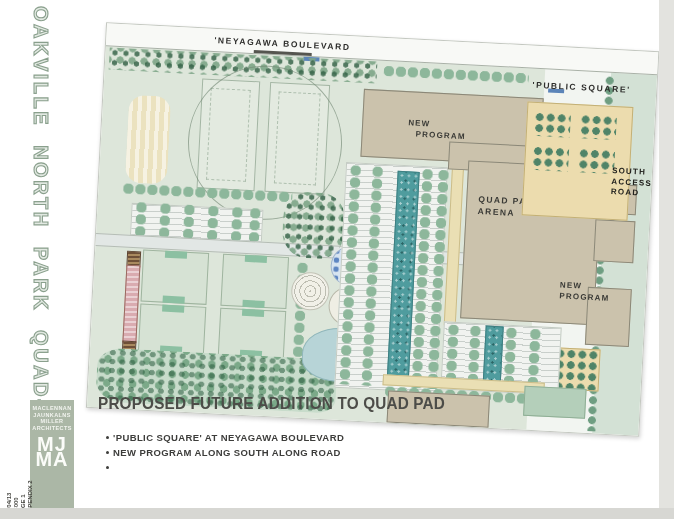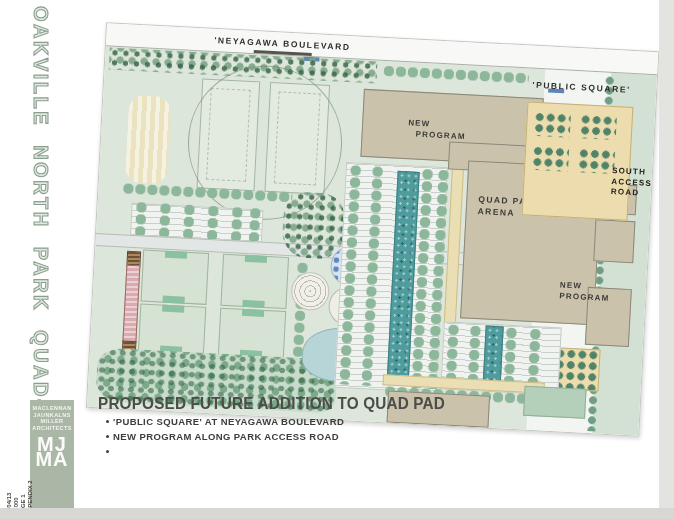--- a/index.html
+++ b/index.html
@@ -85,21 +85,21 @@
   .sqtrees{background-image:radial-gradient(circle at 5px 5px,#4f8468 3.5px,rgba(0,0,0,0) 4px);
            background-size:11px 11px;}
   .bldglabel{font-size:8px;font-weight:bold;letter-spacing:1.2px;color:#3a3a36;line-height:11px;white-space:nowrap;}
   .arenalabel{font-size:8.5px;font-weight:bold;letter-spacing:1.4px;color:#3a3a36;line-height:12px;white-space:nowrap;}
   .sarlabel{font-size:8px;font-weight:bold;letter-spacing:1.2px;color:#23231f;line-height:10.5px;}
 
   
   .annot{position:absolute;left:98px;top:394px;width:470px;z-index:6;}
   .annot-title{font-size:17px;font-weight:bold;letter-spacing:.2px;color:#4c4c48;
                transform:scaleX(.9);transform-origin:0 0;white-space:nowrap;}
-  .bullets{}
+  .bullets{margin-top:16px;}
   .bullet{font-size:9.5px;font-weight:bold;letter-spacing:.4px;color:#3d3d3b;line-height:15px;white-space:nowrap;}
   .bullet .dot{display:inline-block;width:3px;height:3px;background:#3d3d3b;border-radius:50%;
                vertical-align:2px;margin-right:4px;}
 </style>
 </head>
 <body>
 
 <div class="page">
 
   <div class="vtitle">OAKVILLE NORTH PARK QUAD-PAD</div>
@@ -245,21 +245,21 @@
     <div class="abs lawn" style="left:436px;top:340px;width:60px;height:28px;"></div>
   </div>
 
   <div class="annot">
     <div class="annot-title">PROPOSED FUTURE ADDITION TO QUAD PAD</div>
     <div class="bullets" style="padding-left:8px;">
       <div class="bullet">
         <span class="dot"></span><span>'PUBLIC SQUARE' AT NEYAGAWA BOULEVARD</span>
       </div>
       <div class="bullet">
-        <span class="dot"></span><span>NEW PROGRAM ALONG PARK ACCESS ROAD</span>
+        <span class="dot"></span><span>NEW PROGRAM ALONG SOUTH ALONG ROAD</span>
       </div>
       <div class="bullet">
         <span class="dot"></span>
       </div>
     </div>
   </div>
 
   <div class="edge-right"></div>
   <div class="edge-bottom"></div>
 </div>

